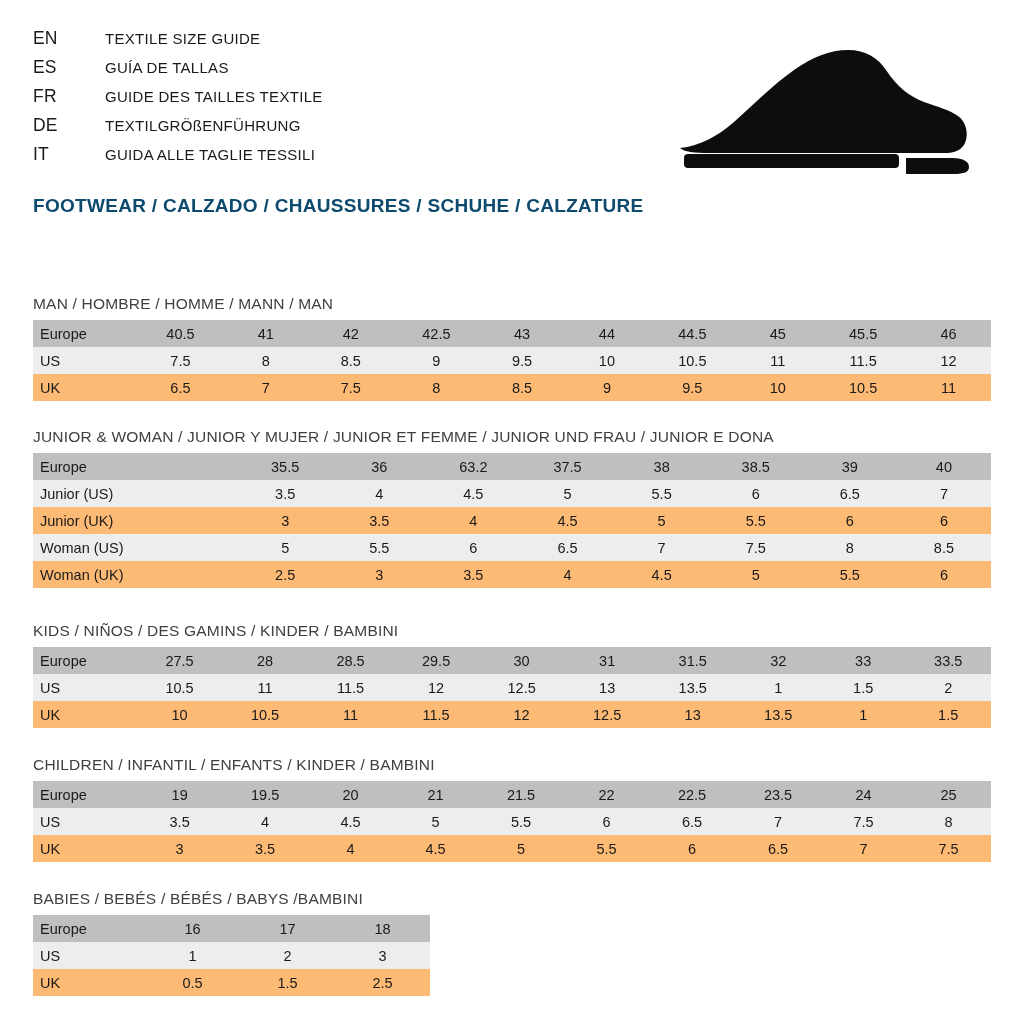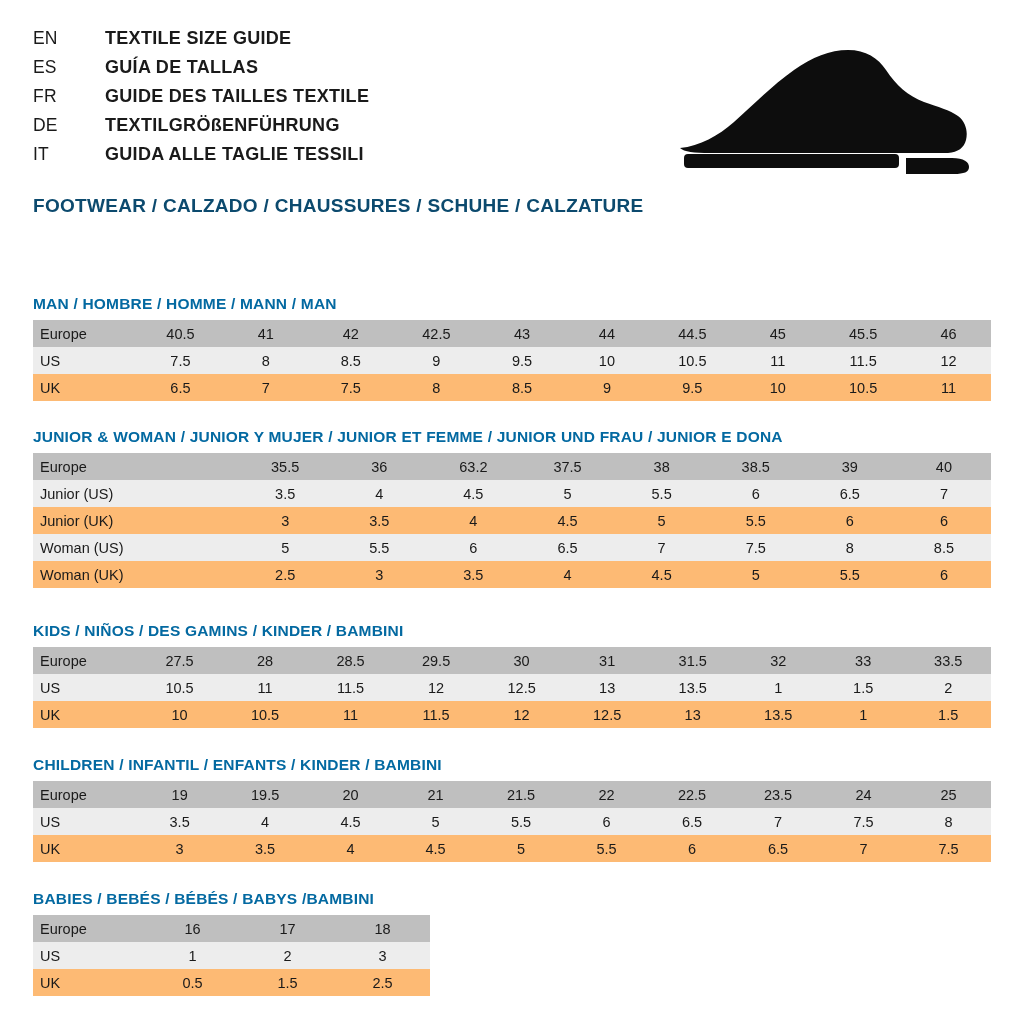--- a/index.html
+++ b/index.html
@@ -39,22 +39,22 @@
     height: 29px;
   }
   .lang-code {
     width: 72px;
     font-size: 17.5px;
     font-weight: 400;
     letter-spacing: 0.2px;
     color: #1a1a1a;
   }
   .lang-title {
-    font-size: 18px;
-    font-weight: 700;
+    font-size: 15px;
+    font-weight: 400;
     letter-spacing: 0.3px;
     color: #1a1a1a;
     white-space: nowrap;
   }
   .footwear-line {
     margin-top: 22px;
     font-size: 19px;
     font-weight: 700;
     letter-spacing: 0.3px;
     color: #0c4a6e;
@@ -70,23 +70,23 @@
   }
 
   
   .section {
     position: absolute;
     left: 33px;
     width: 958px;
   }
   .section-title {
     font-size: 15.5px;
-    font-weight: 700;
+    font-weight: 400;
     letter-spacing: 0.2px;
-    color: #0369a1;
+    color: #404040;
     margin-bottom: 7px;
     white-space: nowrap;
   }
   table.size-table {
     border-collapse: collapse;
     table-layout: fixed;
     font-size: 14.5px;
   }
   table.size-table td {
     height: 27px;

